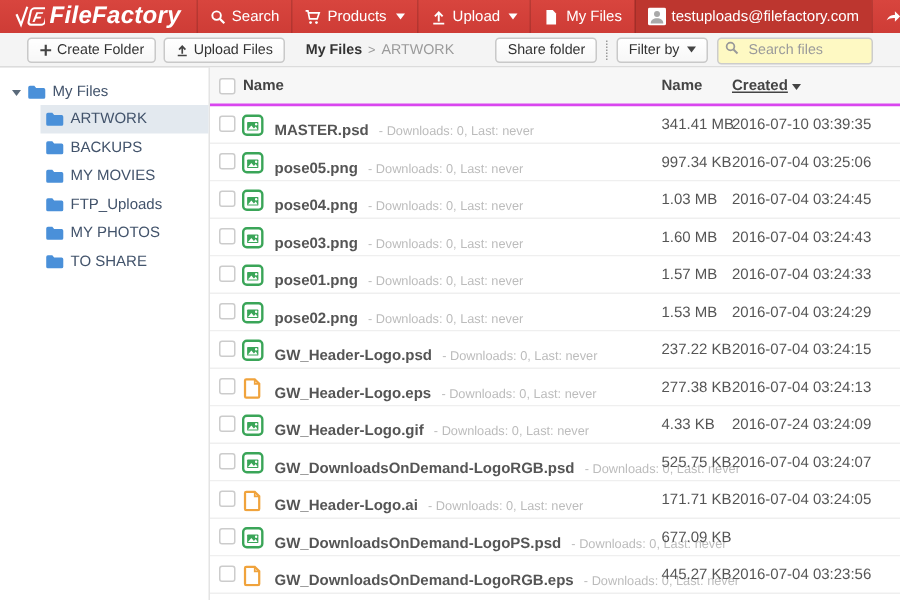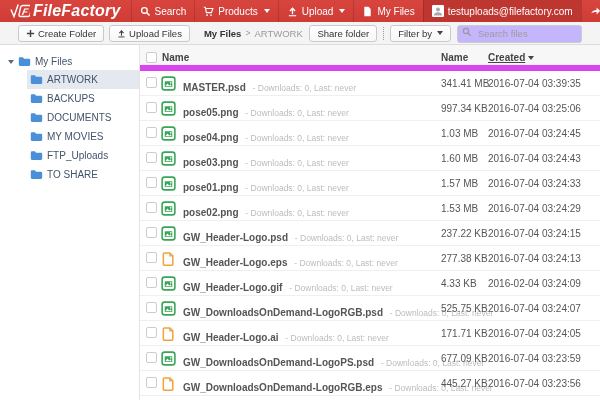--- a/index.html
+++ b/index.html
@@ -22,36 +22,36 @@
   .toolbar { height:23px; background:#f4f4f4; border-bottom:1px solid #dcdcdc; display:flex; align-items:center; padding:0 18px; }
   .btn { height:17px; display:inline-flex; align-items:center; gap:3px; padding:0 7px; background:linear-gradient(#fff,#f7f7f7); border:1px solid #c9c9c9; border-radius:3px; font-size:9.5px; color:#333; cursor:pointer; white-space:nowrap; }
   .btn + .btn { margin-left:5px; }
   .breadcrumb { margin-left:14px; font-size:9.5px; color:#333; display:flex; align-items:center; gap:4px; white-space:nowrap; }
   .bc-root { font-weight:bold; color:#333; cursor:pointer; }
   .bc-sep { color:#999; font-size:8.5px; }
   .bc-current { color:#9a9a9a; }
   .tb-right { margin-left:auto; display:flex; align-items:center; gap:6px; }
   .dotted-div { height:13px; border-left:1px dotted #999; width:0; }
   .search-box { position:relative; }
-  .search-box input { width:125px; height:18px; border:1px solid #ccc; border-radius:3px; padding:0 4px 0 20px; font-size:9.5px; color:#555; background:#c4b5fd; outline:none; font-family:"Liberation Sans",sans-serif; }
+  .search-box input { width:104px; height:18px; border:1px solid #ccc; border-radius:3px; padding:0 4px 0 20px; font-size:9.5px; color:#555; background:#fef9c3; outline:none; font-family:"Liberation Sans",sans-serif; }
   .search-box input::placeholder { color:#9b9b9b; }
   .search-mag { position:absolute; left:5px; top:4px; width:10px; height:10px; }
 
   
   .content { display:flex; height:355px; }
 
   .sidebar { width:140px; border-right:1px solid #e4e4e4; padding-top:9px; font-size:10px; color:#42536b; flex:none; }
   .tree-root { display:flex; align-items:center; gap:4px; padding:2px 0 3px 8px; cursor:pointer; }
   .caret-d { width:0; height:0; border-left:3.5px solid transparent; border-right:3.5px solid transparent; border-top:4.5px solid #5a6a7a; }
   .folder-ic { width:13px; height:11px; display:block; flex:none; }
   .tree-item { display:flex; align-items:center; gap:4px; height:19px; margin-left:27px; padding-left:3px; cursor:pointer; }
   .tree-item.selected { background:#e3e9ef; }
 
   .main { flex:1; position:relative; font-size:10px; }
-  .thead { height:26px; background:#f7f7f7; border-bottom:6px solid #d946ef; position:relative; font-weight:bold; color:#444; }
+  .thead { height:26px; background:#f7f7f7; border-bottom:2px solid #d946ef; position:relative; font-weight:bold; color:#444; }
   .thead .cell { position:absolute; top:0; line-height:26px; cursor:pointer; }
   .col-check { left:6px; top:7px !important; line-height:normal !important; }
   .col-name { left:22px; }
   .col-size { left:301px; }
   .col-created { left:348px; display:flex; align-items:center; gap:3px;text-decoration:underline; }
   .sort-caret { width:0; height:0; border-left:3.5px solid transparent; border-right:3.5px solid transparent; border-top:4px solid #444; }
 
   .row { height:25px; border-bottom:1px solid #efefef; position:relative; background:#fff; }
   .checkbox { width:11px; height:11px; border:1px solid #ccc; border-radius:2px; background:#fff; display:inline-block; cursor:pointer; }
   .row .checkbox { position:absolute; left:6px; top:6px; }
@@ -186,41 +186,41 @@
     <span>ARTWORK</span>
   </div>
 
   <div class="tree-item">
     <svg class="folder-ic" viewBox="0 0 16 13">
       <path d="M1 2.6 a1.4 1.4 0 0 1 1.4 -1.4 h3.6 l1.5 1.9 h6.1 a1.4 1.4 0 0 1 1.4 1.4 v6 a1.4 1.4 0 0 1 -1.4 1.4 h-11.2 a1.4 1.4 0 0 1 -1.4 -1.4 z" fill="#4a90d9"></path>
     </svg>
     <span>BACKUPS</span>
   </div>
 
+
   <div class="tree-item">
     <svg class="folder-ic" viewBox="0 0 16 13">
       <path d="M1 2.6 a1.4 1.4 0 0 1 1.4 -1.4 h3.6 l1.5 1.9 h6.1 a1.4 1.4 0 0 1 1.4 1.4 v6 a1.4 1.4 0 0 1 -1.4 1.4 h-11.2 a1.4 1.4 0 0 1 -1.4 -1.4 z" fill="#4a90d9"></path>
     </svg>
-    <span>DOCUMENTS</span>
+    <span>MY MOVIES</span>
   </div>
 
   <div class="tree-item">
     <svg class="folder-ic" viewBox="0 0 16 13">
       <path d="M1 2.6 a1.4 1.4 0 0 1 1.4 -1.4 h3.6 l1.5 1.9 h6.1 a1.4 1.4 0 0 1 1.4 1.4 v6 a1.4 1.4 0 0 1 -1.4 1.4 h-11.2 a1.4 1.4 0 0 1 -1.4 -1.4 z" fill="#4a90d9"></path>
     </svg>
-    <span>MY MOVIES</span>
+    <span>FTP_Uploads</span>
   </div>
 
   <div class="tree-item">
     <svg class="folder-ic" viewBox="0 0 16 13">
       <path d="M1 2.6 a1.4 1.4 0 0 1 1.4 -1.4 h3.6 l1.5 1.9 h6.1 a1.4 1.4 0 0 1 1.4 1.4 v6 a1.4 1.4 0 0 1 -1.4 1.4 h-11.2 a1.4 1.4 0 0 1 -1.4 -1.4 z" fill="#4a90d9"></path>
     </svg>
-    <span>FTP_Uploads</span>
-  </div>
-
+    <span>MY PHOTOS</span>
+  </div>
 
   <div class="tree-item">
     <svg class="folder-ic" viewBox="0 0 16 13">
       <path d="M1 2.6 a1.4 1.4 0 0 1 1.4 -1.4 h3.6 l1.5 1.9 h6.1 a1.4 1.4 0 0 1 1.4 1.4 v6 a1.4 1.4 0 0 1 -1.4 1.4 h-11.2 a1.4 1.4 0 0 1 -1.4 -1.4 z" fill="#4a90d9"></path>
     </svg>
     <span>TO SHARE</span>
   </div>
 </div>
     </div>
 
@@ -244,21 +244,21 @@
         <path d="M4.6 11 L7 8.1 L8.8 10.3 L10.2 8.9 L11.4 11 Z" fill="#fff"></path>
         <circle cx="10.4" cy="7.3" r="0.85" fill="#fff"></circle>
       </svg>
 
     </span>
     <span class="name-wrap">
       <span class="fname">MASTER.psd</span>
       <span class="fmeta">- Downloads: 0, Last: never</span>
     </span>
     <span class="fsize">341.41 MB</span>
-    <span class="fcreated">2016-07-04 03:39:35</span>
+    <span class="fcreated">2016-07-10 03:39:35</span>
   </div>
 
   <div class="row">
     <span class="checkbox"></span>
     <span class="file-icon image">
       <svg class="ic-image" viewBox="0 0 16 16">
         <rect x="1.2" y="1.2" width="13.6" height="13.6" rx="2.6" fill="#fff" stroke="#3aa558" stroke-width="1.7"></rect>
         <rect x="4" y="5.6" width="8" height="6.2" rx="0.6" fill="#3aa558"></rect>
         <path d="M4.6 11 L7 8.1 L8.8 10.3 L10.2 8.9 L11.4 11 Z" fill="#fff"></path>
         <circle cx="10.4" cy="7.3" r="0.85" fill="#fff"></circle>
@@ -394,21 +394,21 @@
         <path d="M4.6 11 L7 8.1 L8.8 10.3 L10.2 8.9 L11.4 11 Z" fill="#fff"></path>
         <circle cx="10.4" cy="7.3" r="0.85" fill="#fff"></circle>
       </svg>
 
     </span>
     <span class="name-wrap">
       <span class="fname">GW_Header-Logo.gif</span>
       <span class="fmeta">- Downloads: 0, Last: never</span>
     </span>
     <span class="fsize">4.33 KB</span>
-    <span class="fcreated">2016-02-04 03:24:09</span>
+    <span class="fcreated">2016-07-24 03:24:09</span>
   </div>
 
   <div class="row">
     <span class="checkbox"></span>
     <span class="file-icon image">
       <svg class="ic-image" viewBox="0 0 16 16">
         <rect x="1.2" y="1.2" width="13.6" height="13.6" rx="2.6" fill="#fff" stroke="#3aa558" stroke-width="1.7"></rect>
         <rect x="4" y="5.6" width="8" height="6.2" rx="0.6" fill="#3aa558"></rect>
         <path d="M4.6 11 L7 8.1 L8.8 10.3 L10.2 8.9 L11.4 11 Z" fill="#fff"></path>
         <circle cx="10.4" cy="7.3" r="0.85" fill="#fff"></circle>
@@ -449,21 +449,20 @@
         <path d="M4.6 11 L7 8.1 L8.8 10.3 L10.2 8.9 L11.4 11 Z" fill="#fff"></path>
         <circle cx="10.4" cy="7.3" r="0.85" fill="#fff"></circle>
       </svg>
 
     </span>
     <span class="name-wrap">
       <span class="fname">GW_DownloadsOnDemand-LogoPS.psd</span>
       <span class="fmeta">- Downloads: 0, Last: never</span>
     </span>
     <span class="fsize">677.09 KB</span>
-    <span class="fcreated">2016-07-04 03:23:59</span>
   </div>
 
   <div class="row">
     <span class="checkbox"></span>
     <span class="file-icon document">
 
       <svg class="ic-doc" viewBox="0 0 16 16">
         <path d="M3.4 2 h6 l3.2 3.2 v9 a0.9 0.9 0 0 1 -0.9 0.9 h-8.3 a0.9 0.9 0 0 1 -0.9 -0.9 v-11.3 a0.9 0.9 0 0 1 0.9 -0.9 z" fill="#fff" stroke="#f0a33c" stroke-width="1.6"></path>
         <path d="M9.4 2 v3.2 h3.2" fill="none" stroke="#f0a33c" stroke-width="1.2"></path>
       </svg>

